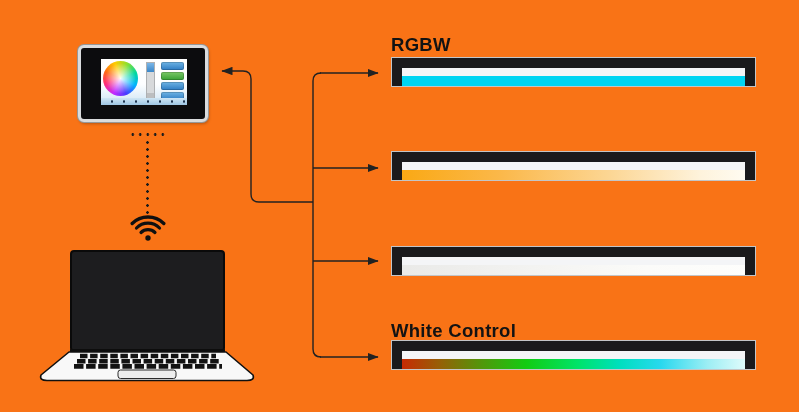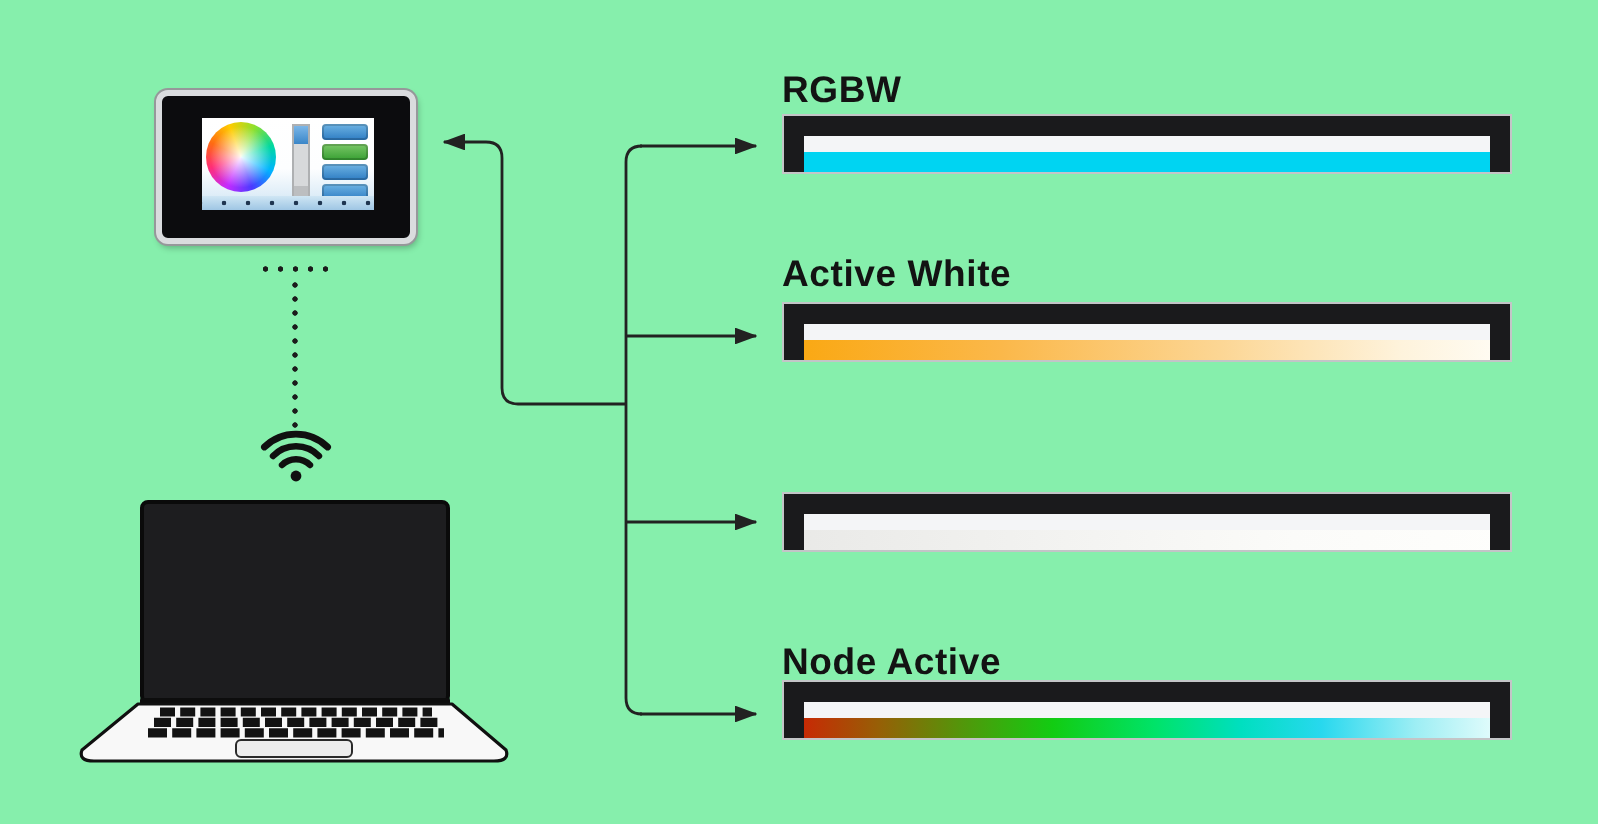--- a/index.html
+++ b/index.html
@@ -46,21 +46,21 @@
   .dots-v{position:absolute;left:144px;top:139px;width:7px;height:75px;
           background-image:radial-gradient(circle,#1b1b1b 1.2px,transparent 1.5px);
           background-size:7px 7px;background-repeat:repeat-y}
 
   .abs{position:absolute}
   .overlay{position:absolute;left:0;top:0;pointer-events:none}
 </style>
 </head>
 <body>
 
-<div class="stage" style="background: #86efac;">
+<div class="stage" style="background: #f97316;">
 
   <div class="controller">
     <div class="ctrl-display">
       <div class="color-wheel"></div>
       <div class="slider-track">
         <div class="slider-handle"></div>
         <div class="slider-foot"></div>
       </div>
       <div class="scene-btn" style="top: 3px; background: linear-gradient(rgb(111, 180, 228), rgb(46, 124, 195));"></div>
       <div class="scene-btn" style="top: 13px; background: linear-gradient(rgb(123, 200, 104), rgb(56, 160, 51));"></div>
@@ -112,38 +112,37 @@
 
   <div class="fixture-label" style="top:34px">RGBW</div>
   <div class="bar" style="top:57px">
     <div class="bar-top"></div>
     <div class="bar-diffuser"></div>
     <div class="bar-strip" style="background: rgb(0, 212, 242);"></div>
     <div class="cap cap-l"></div>
     <div class="cap cap-r"></div>
   </div>
 
-  <div class="fixture-label" style="top:126px">Active White</div>
   <div class="bar" style="top:151px">
     <div class="bar-top"></div>
     <div class="bar-diffuser"></div>
     <div class="bar-strip" style="background: linear-gradient(90deg, rgb(250, 167, 15) 0%, rgb(251, 184, 74) 30%, rgb(252, 214, 148) 60%, rgb(254, 243, 220) 85%, rgb(255, 253, 246) 100%);"></div>
     <div class="cap cap-l"></div>
     <div class="cap cap-r"></div>
   </div>
 
   <div class="bar" style="top:246px">
     <div class="bar-top"></div>
     <div class="bar-diffuser"></div>
     <div class="bar-strip" style="background: linear-gradient(90deg, rgb(233, 233, 231) 0%, rgb(242, 242, 240) 35%, rgb(251, 251, 249) 70%, rgb(254, 254, 252) 100%);"></div>
     <div class="cap cap-l"></div>
     <div class="cap cap-r"></div>
   </div>
 
-  <div class="fixture-label" style="top:320px">Node Active</div>
+  <div class="fixture-label" style="top:320px">White Control</div>
   <div class="bar" style="top:340px">
     <div class="bar-top"></div>
     <div class="bar-diffuser"></div>
     <div class="bar-strip" style="background: linear-gradient(90deg, rgb(212, 28, 4) 0%, rgb(151, 95, 6) 13%, rgb(85, 148, 10) 24%, rgb(18, 204, 18) 37%, rgb(0, 227, 104) 51%, rgb(0, 223, 192) 63%, rgb(40, 216, 238) 74%, rgb(157, 238, 244) 87%, rgb(240, 255, 253) 100%);"></div>
     <div class="cap cap-l"></div>
     <div class="cap cap-r"></div>
   </div>
 
 </div>
 

